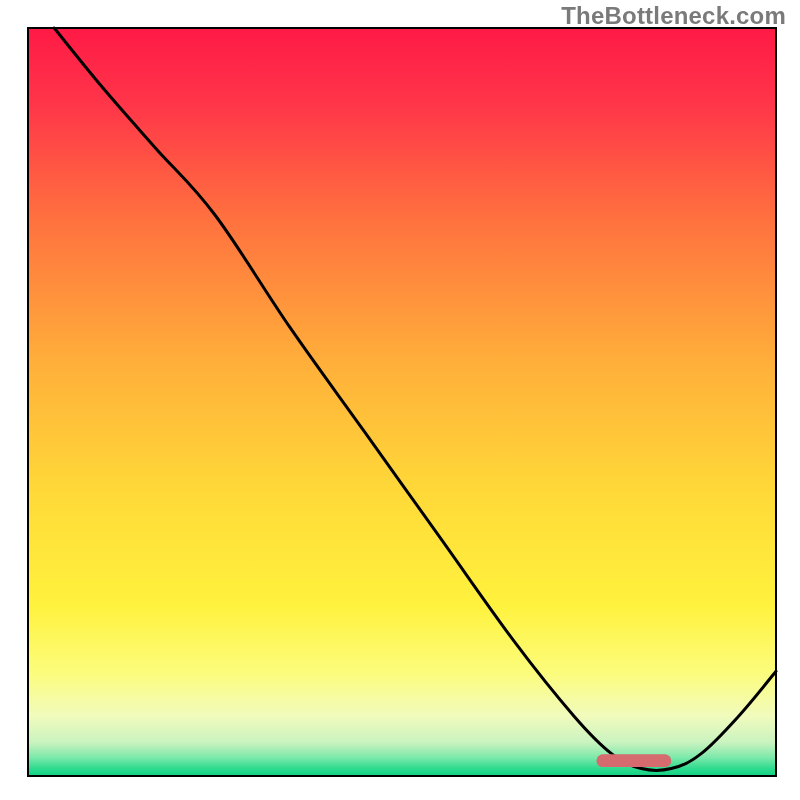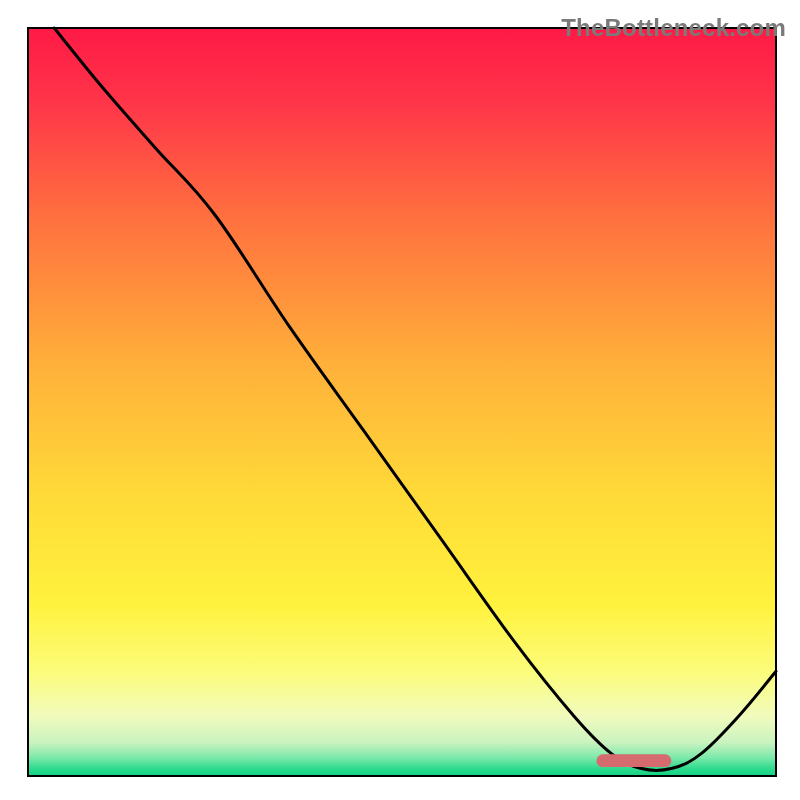--- a/index.html
+++ b/index.html
@@ -18,21 +18,20 @@
   }
   .watermark {
     position: absolute;
     top: 2px;
     right: 14px;
     font-size: 24px;
     font-weight: bold;
     color: #7a7a7a;
     letter-spacing: 0.2px;
     z-index: 5;
-    margin-top: 12px;
   }
   svg {
     display: block;
   }
 </style>
 </head>
 <body>
 
 <div class="chart-container">
   <div class="watermark">TheBottleneck.com</div>

